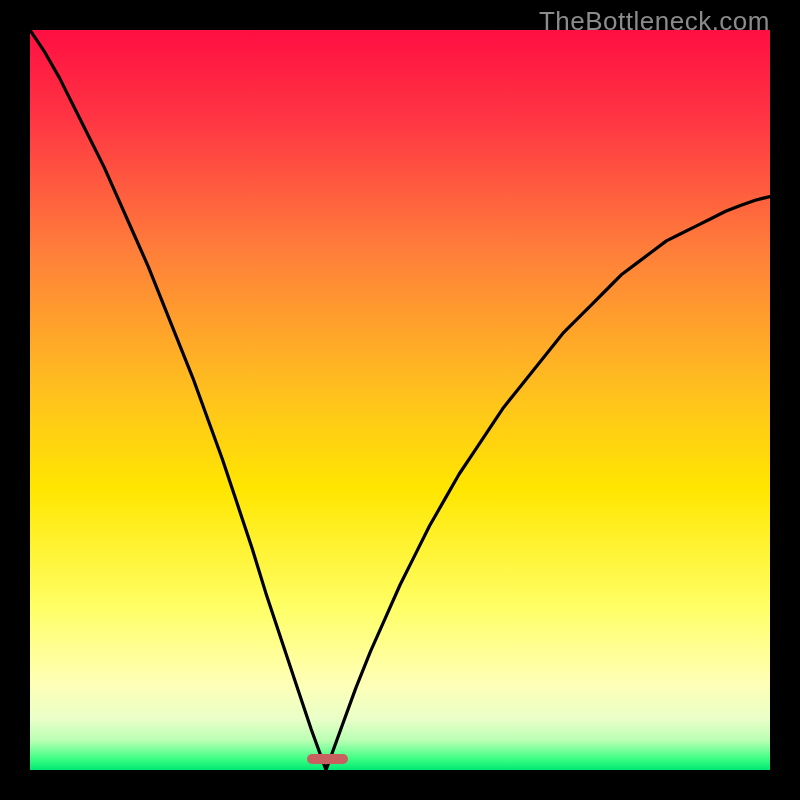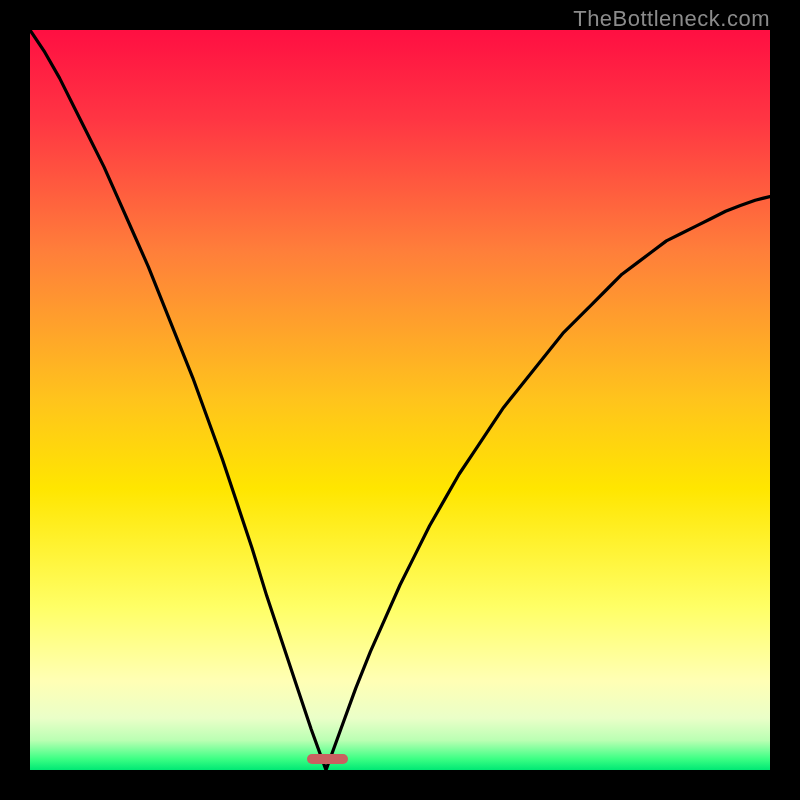--- a/index.html
+++ b/index.html
@@ -43,21 +43,21 @@
     position: absolute;
     height: 10px;
     border-radius: 5px;
     background: #c96060;
   }
   .watermark {
     position: absolute;
     top: 6px;
     right: 30px;
     font-family: Arial, Helvetica, sans-serif;
-    font-size: 22px;
+    font-size: 26px;
     color: #8b8b8b;
     letter-spacing: 0.5px;
   }
 </style>
 </head>
 <body>
 
 <div class="frame">
   <div class="watermark">TheBottleneck.com</div>
 

